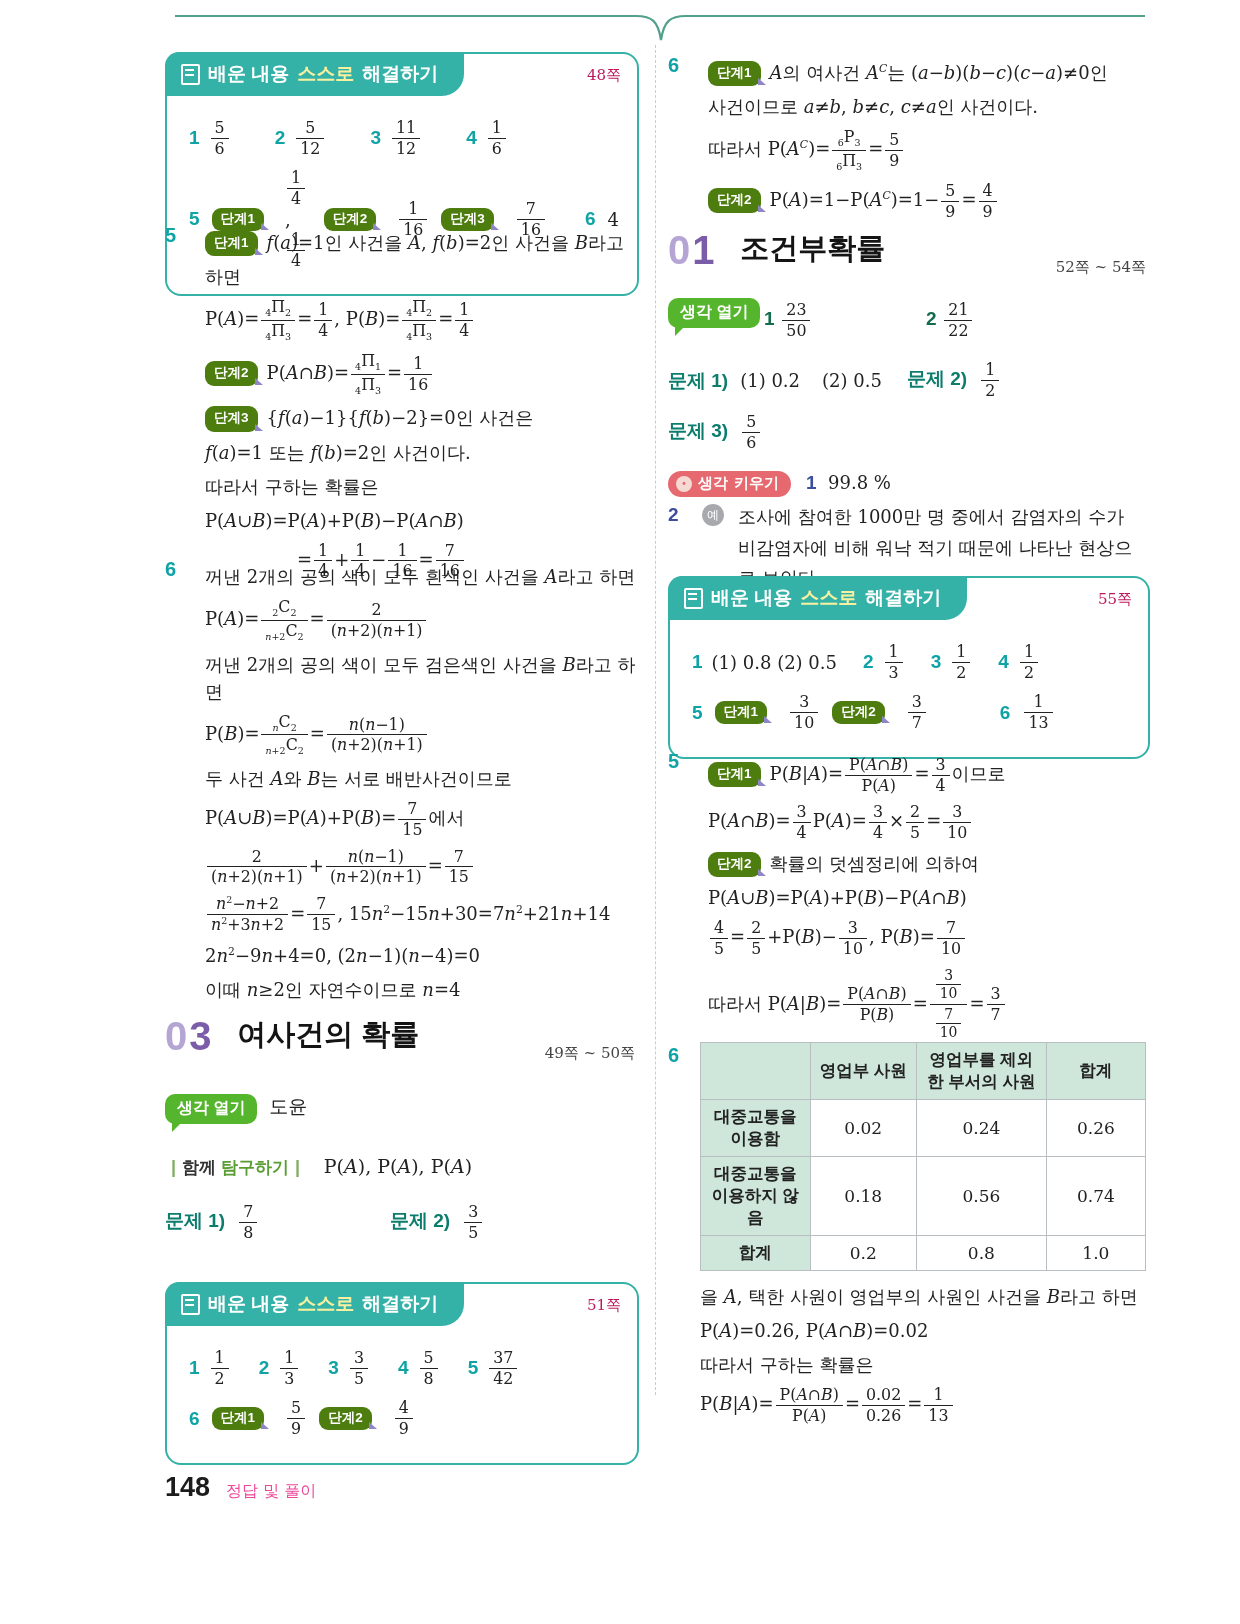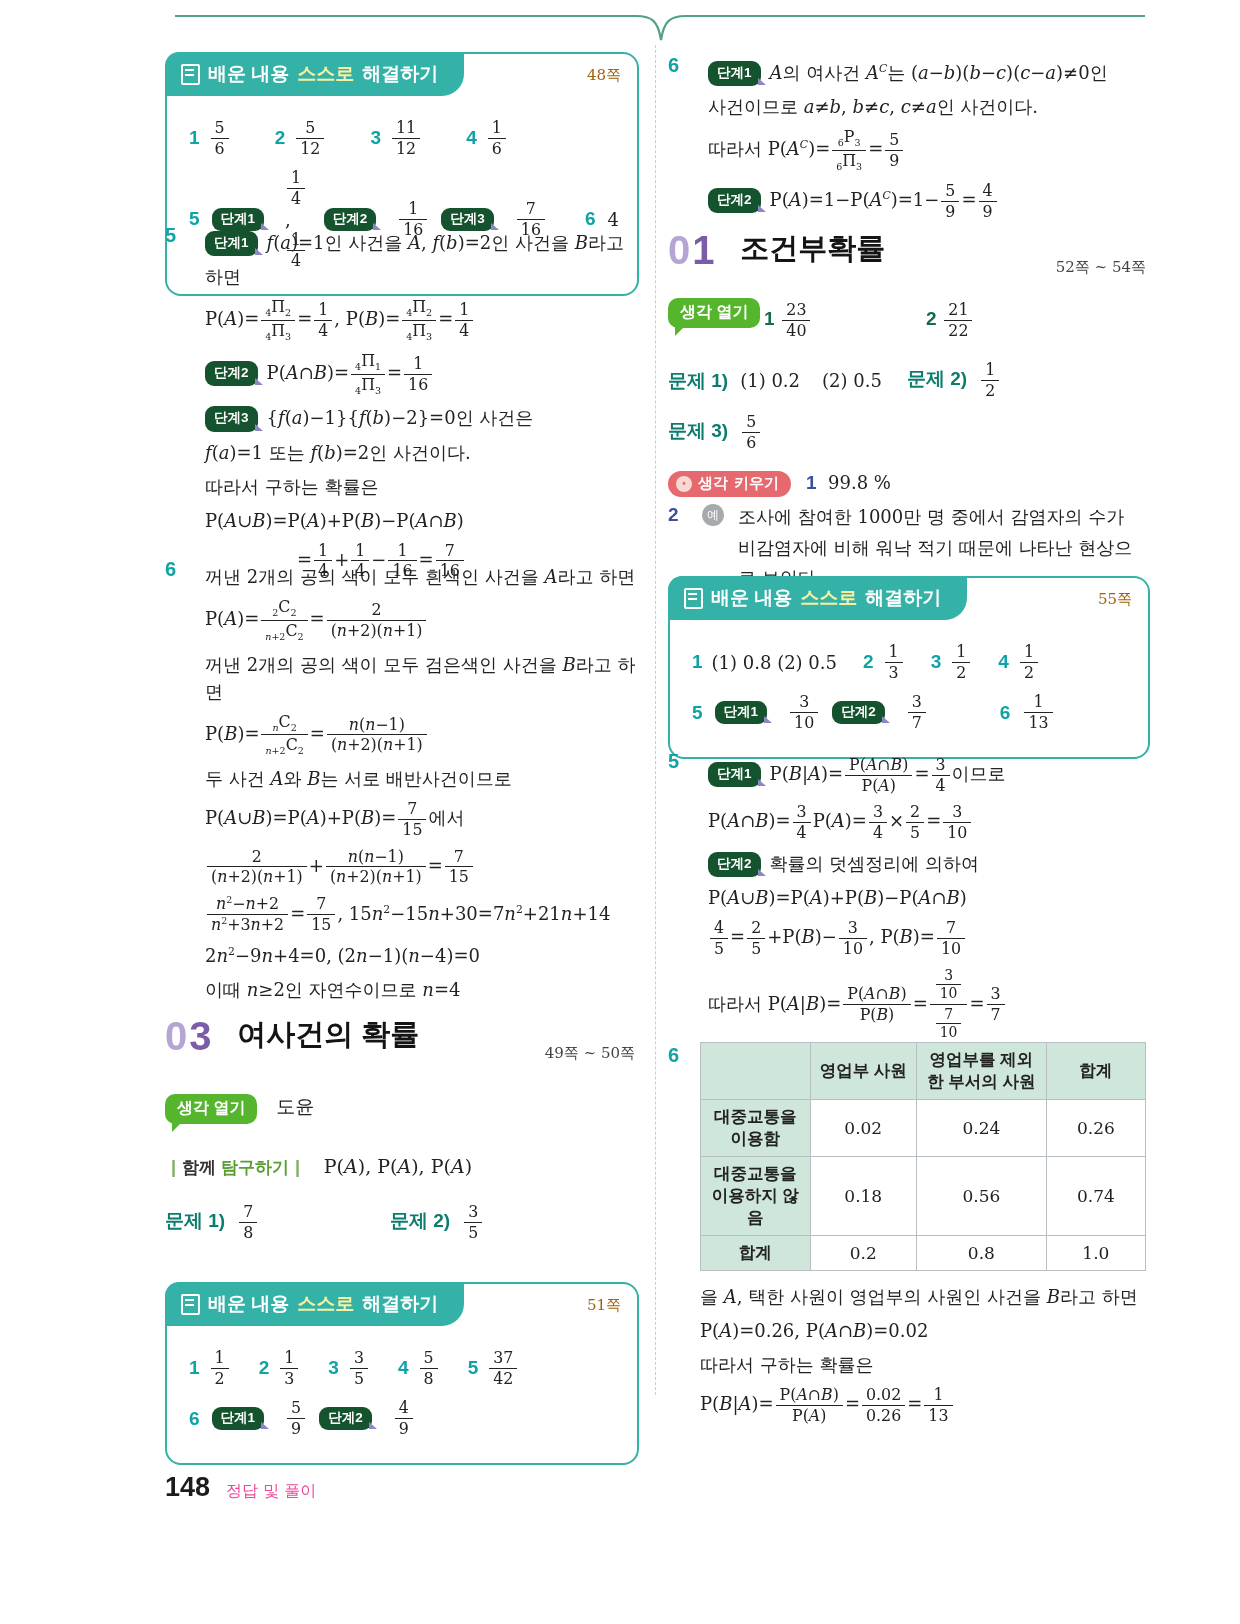--- a/index.html
+++ b/index.html
@@ -12,33 +12,33 @@
   
   .sbox{position:absolute;border:2px solid #35b2a7;border-radius:16px;background:#fff;}
   .sbox-head{position:relative;height:44px;}
   .band{position:absolute;left:-2px;top:-2px;background:#35b2a7;color:#fff;
         font-family:"Liberation Sans","DejaVu Sans",sans-serif;font-weight:bold;font-size:19px;
         padding:9px 26px 9px 16px;border-radius:14px 0 22px 0;display:inline-flex;gap:8px;align-items:center;white-space:nowrap;}
   .band .hl{color:#f6f0a0;}
   .doc-icon{display:inline-block;width:15px;height:17px;border:2px solid #fff;border-radius:2px;position:relative;}
   .doc-icon i{position:absolute;left:2px;top:3px;width:9px;border-top:2px solid #fff;display:block;}
   .doc-icon i::after{content:"";position:absolute;left:0;top:3px;width:9px;border-top:2px solid #fff;display:block;}
-  .page-tag{position:absolute;right:16px;top:12px;font-size:15px;color:#a16207;}
+  .page-tag{position:absolute;right:16px;top:12px;font-size:15px;color:#be185d;}
   .sbox-body{padding:10px 18px 14px 22px;}
   .arow{display:flex;align-items:center;margin:10px 0;}
   .ans{display:inline-flex;align-items:center;gap:9px;}
   .no{color:#0fa3a5;font-family:"Liberation Sans","DejaVu Sans",sans-serif;font-weight:bold;font-size:19px;font-style:normal;}
   
   .frac{display:inline-block;vertical-align:middle;text-align:center;line-height:1.12;font-size:0.88em;margin:1px 2px;}
   .frac .num{display:block;padding:0 4px 1px;border-bottom:1.3px solid #222;}
   .frac .den{display:block;padding:1px 4px 0;}
   sub,sup{font-size:0.6em;}
   em{font-style:italic;}
   
-  .badge-step{display:inline-block;background:#14532d;color:#fff;font-family:"Liberation Sans","DejaVu Sans",sans-serif;
+  .badge-step{display:inline-block;background:#4d7c0f;color:#fff;font-family:"Liberation Sans","DejaVu Sans",sans-serif;
         font-weight:bold;font-size:13.5px;padding:2px 9px 3px;border-radius:9px 9px 9px 9px;position:relative;margin-right:9px;vertical-align:2px;white-space:nowrap;}
   .badge-step::after{content:"";position:absolute;right:-5px;bottom:1px;border-left:8px solid #8e86c6;border-top:7px solid transparent;}
   
   .sol{position:absolute;}
   .pno{position:absolute;left:0;top:2px;color:#0fa3a5;font-family:"Liberation Sans","DejaVu Sans",sans-serif;font-weight:bold;font-size:20px;}
   .sol .body{margin-left:40px;}
   .ln{margin:7px 0;line-height:1.5;}
   .ind{padding-left:92px;}
   
   .sec{position:absolute;}
@@ -163,21 +163,21 @@
   </section>
 
   <section class="sec" style="left:165px;top:1014px;width:470px;">
     <span class="sec-num">03</span>
     <span class="sec-title">여사건의 확률</span>
     <span class="sec-pages">49쪽 ~ 50쪽</span>
   </section>
 
   <div class="row" style="left:165px;top:1094px;">
     <span class="badge-think"><span>생각</span> <span>열기</span></span>
-    <span style="margin-left:13px;font-size:19px;">도윤</span>
+    <span style="margin-left:6px;font-size:19px;">도윤</span>
   </div>
 
   <div class="row" style="left:165px;top:1155px;">
     <span class="exp-bar">|</span><span class="exp-a">함께</span><span class="exp-b">탐구하기</span><span class="exp-bar">|</span>
     <span style="margin-left:12px;font-size:19px;">P(<em>A</em>), P(<em>A</em>), P(<em>A</em>)</span>
   </div>
 
   <div class="row" style="left:165px;top:1202px;width:470px;">
     <span><span class="q-label">문제 1)</span><span><span class="frac"><span class="num">7</span><span class="den">8</span></span></span></span>
     <span style="position:absolute;left:225px;top:0;"><span class="q-label">문제 2)</span><span><span class="frac"><span class="num">3</span><span class="den">5</span></span></span></span>
@@ -244,21 +244,21 @@
   </section>
 
   <section class="sec" style="left:668px;top:228px;width:478px;">
     <span class="sec-num">01</span>
     <span class="sec-title">조건부확률</span>
     <span class="sec-pages">52쪽 ~ 54쪽</span>
   </section>
 
   <div class="row" style="left:668px;top:298px;width:478px;">
     <span class="badge-think"><span>생각</span> <span>열기</span></span>
-    <span style="position:absolute;left:96px;top:2px;"><b class="tno-green">1</b> <span><span class="frac"><span class="num">23</span><span class="den">40</span></span></span></span>
+    <span style="position:absolute;left:96px;top:2px;"><b class="tno-green">1</b> <span><span class="frac"><span class="num">23</span><span class="den">50</span></span></span></span>
     <span style="position:absolute;left:258px;top:2px;"><b class="tno-green">2</b> <span><span class="frac"><span class="num">21</span><span class="den">22</span></span></span></span>
   </div>
 
   <div class="row" style="left:668px;top:368px;width:478px;">
     <span><span class="q-label">문제 1)</span><span>(1) 0.2</span><span style="margin-left:22px;">(2) 0.5</span></span>
     <span style="position:absolute;left:239px;top:-8px;"><span class="q-label">문제 2)</span><span><span class="frac"><span class="num">1</span><span class="den">2</span></span></span></span>
   </div>
 
   <div class="row" style="left:668px;top:412px;">
     <span class="q-label">문제 3)</span><span><span class="frac"><span class="num">5</span><span class="den">6</span></span></span>

